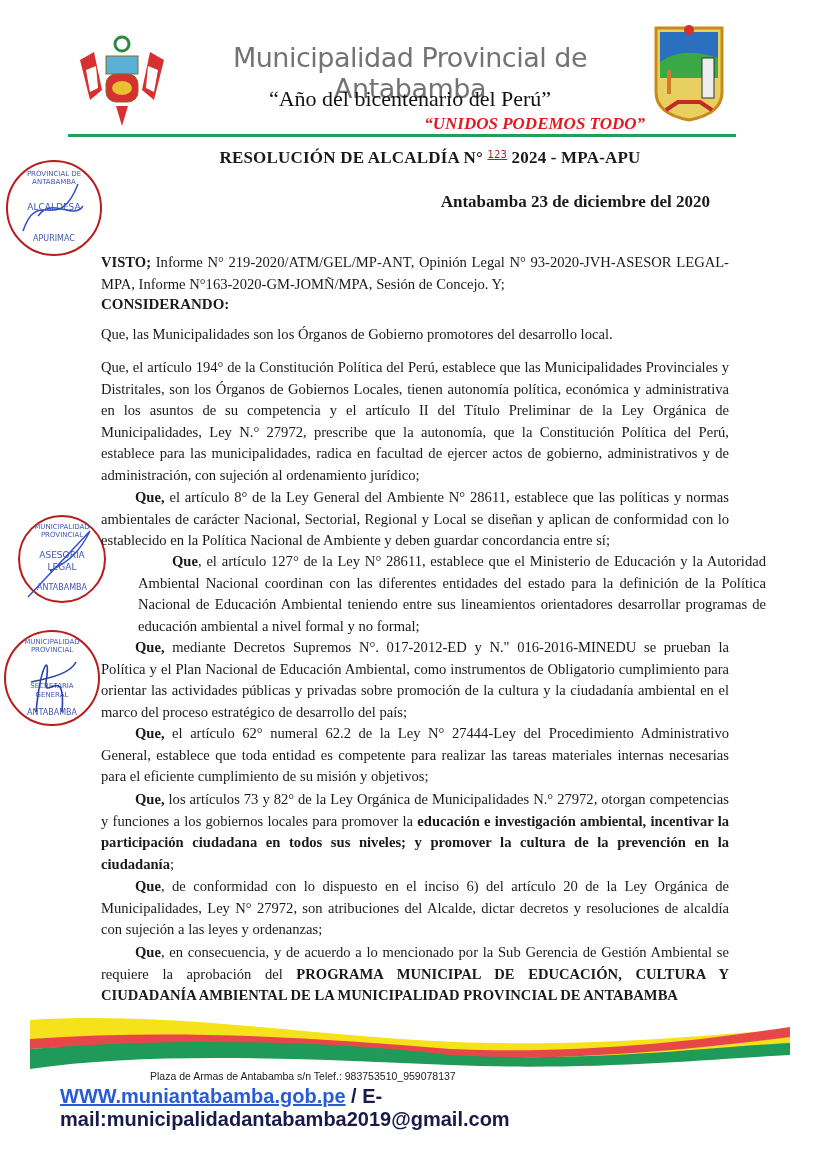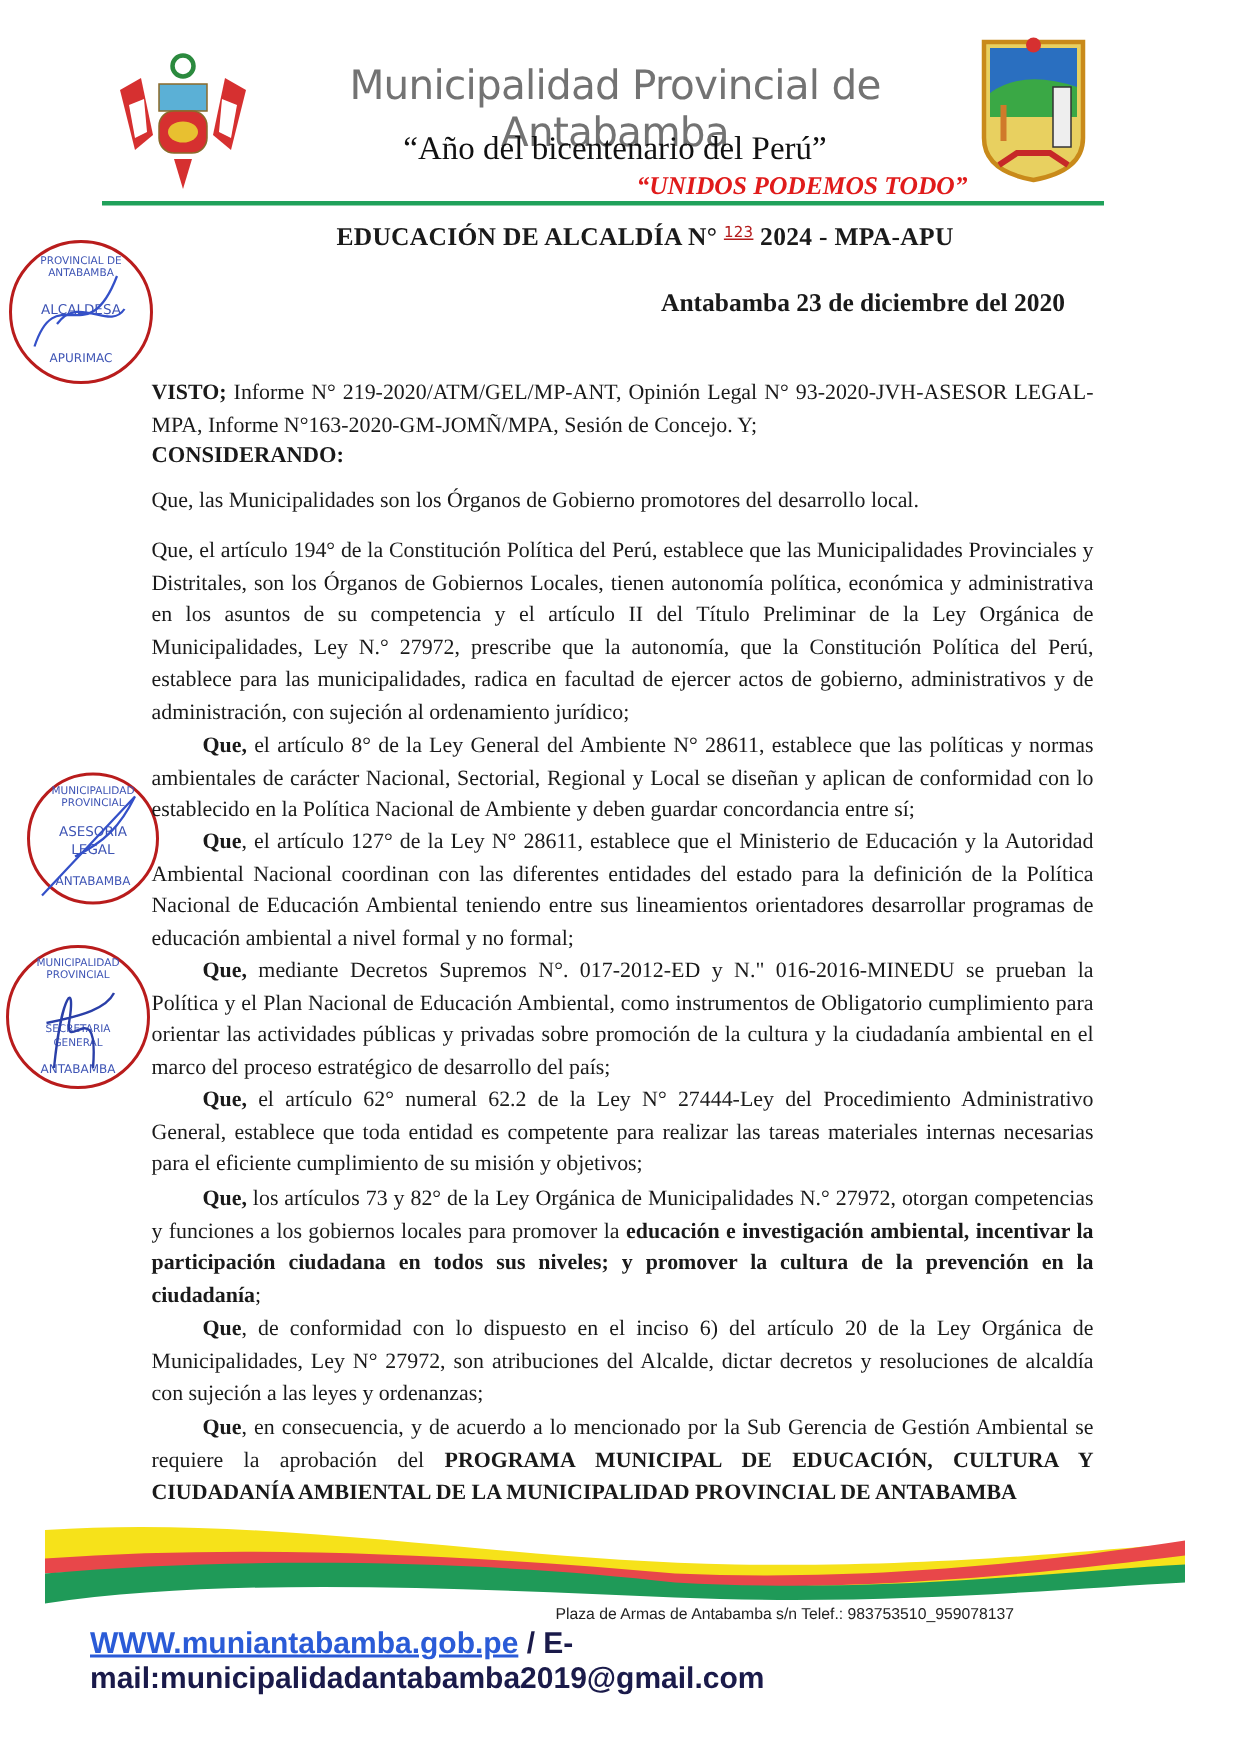--- a/index.html
+++ b/index.html
@@ -27,37 +27,37 @@
   .date-line { left: 420px; top: 192px; width: 290px; text-align: right; font-size: 17px; font-weight: bold; }
 
   .body-text { left: 101px; width: 628px; font-size: 14.6px; line-height: 21.5px; text-align: justify; }
   .body-text b { font-weight: bold; }
   .indent { text-indent: 34px; }
   .visto { top: 252px; }
   .considerando { top: 294px; font-weight: bold; font-size: 15px; }
   .p1 { top: 324px; }
   .p2 { top: 357px; }
   .p3 { top: 487px; }
-  .p4 { top: 551px; }
+  .p4 { top: 551px; margin-left: 37px; }
   .p5 { top: 637px; }
   .p6 { top: 723px; }
   .p7 { top: 789px; }
   .p8 { top: 876px; }
   .p9 { top: 942px; }
 
   
   .stamp { border-radius: 50%; border: 2px solid #b91c1c; color: #3f55b5; font-family: "DejaVu Sans", sans-serif; }
   .stamp-1 { left: 6px; top: 160px; width: 92px; height: 92px; }
   .stamp-2 { left: 18px; top: 515px; width: 84px; height: 84px; }
   .stamp-3 { left: 4px; top: 630px; width: 92px; height: 92px; }
   .stamp .label { position: absolute; left: 0; right: 0; text-align: center; font-size: 9px; }
 
   
   .wave { left: 30px; top: 1015px; width: 760px; height: 55px; }
-  .address { left: 150px; top: 1070px; width: 526px; text-align: right; font-family: "Liberation Sans", sans-serif; font-size: 10.5px; color: #222; }
+  .address { left: 150px; top: 1070px; width: 526px; text-align: left; font-family: "Liberation Sans", sans-serif; font-size: 10.5px; color: #222; }
   .contact-line { left: 60px; top: 1085px; width: 706px; font-family: Liberation Sans, sans-serif; font-size: 20px; font-weight: bold; color: #1a1a4a; }
   .contact-line a { color: #2a5bd7; text-decoration: underline; }
 </style>
 </head>
 <body>
 
 <div class="abs crest-left">
   <svg width="92" height="98" viewBox="0 0 92 98">
     <path d="M4 30 L18 22 L26 60 L14 70 Z" fill="#d63030"></path>
     <path d="M88 30 L74 22 L66 60 L78 70 Z" fill="#d63030"></path>
@@ -83,21 +83,21 @@
     <rect x="50" y="36" width="12" height="40" fill="#eee" stroke="#333"></rect>
     <rect x="15" y="48" width="4" height="24" fill="#d07a2a"></rect>
     <circle cx="37" cy="8" r="5" fill="#d63030"></circle>
     <path d="M14 88 L26 80 L48 80 L60 88" fill="none" stroke="#c62828" stroke-width="4"></path>
   </svg>
 </div>
 
 <div class="abs header-rule"></div>
 
 <div class="abs res-title">
-  <span>EDUCACIÓN DE ALCALDÍA N°</span>
+  <span>RESOLUCIÓN DE ALCALDÍA N°</span>
   <span class="handnum">123</span>
   <span>2024 - MPA-APU</span>
 </div>
 
 <div class="abs date-line">Antabamba 23 de diciembre del 2020</div>
 
 <div class="abs stamp stamp-1">
   <div class="label" style="top:8px;font-size:7px;">PROVINCIAL DE ANTABAMBA</div>
   <div class="label" style="top:40px;">ALCALDESA</div>
   <div class="label" style="top:72px;font-size:8px;">APURIMAC</div>

